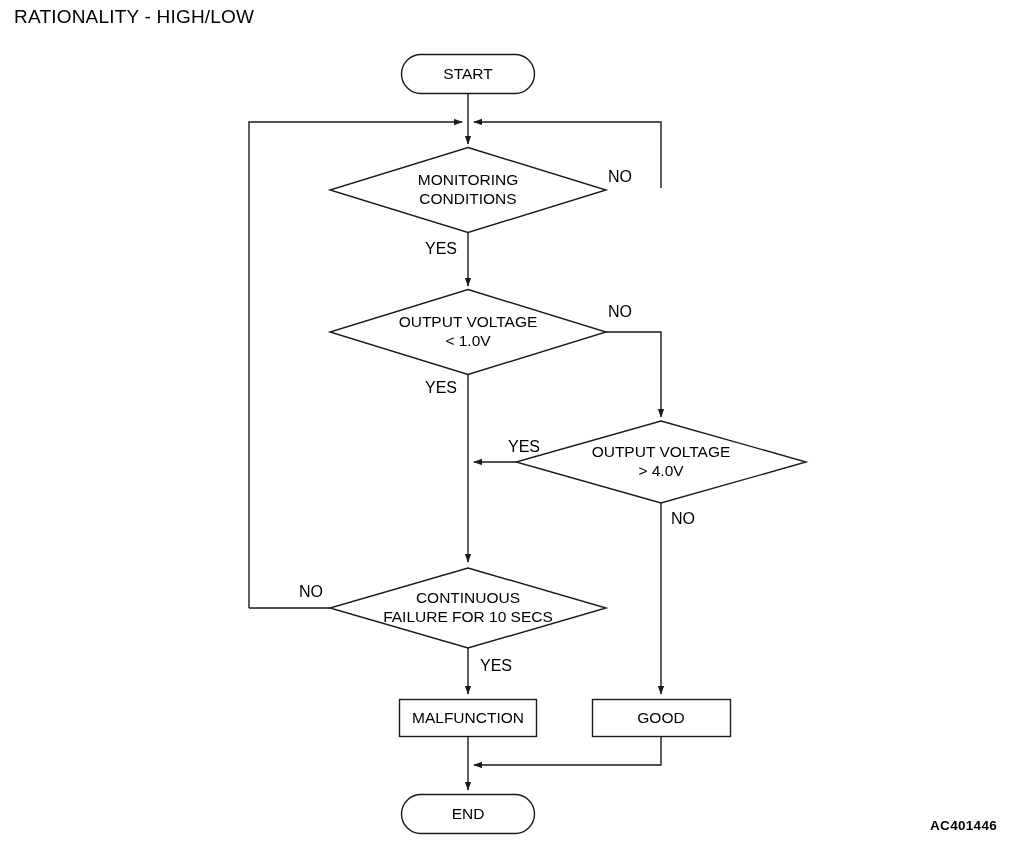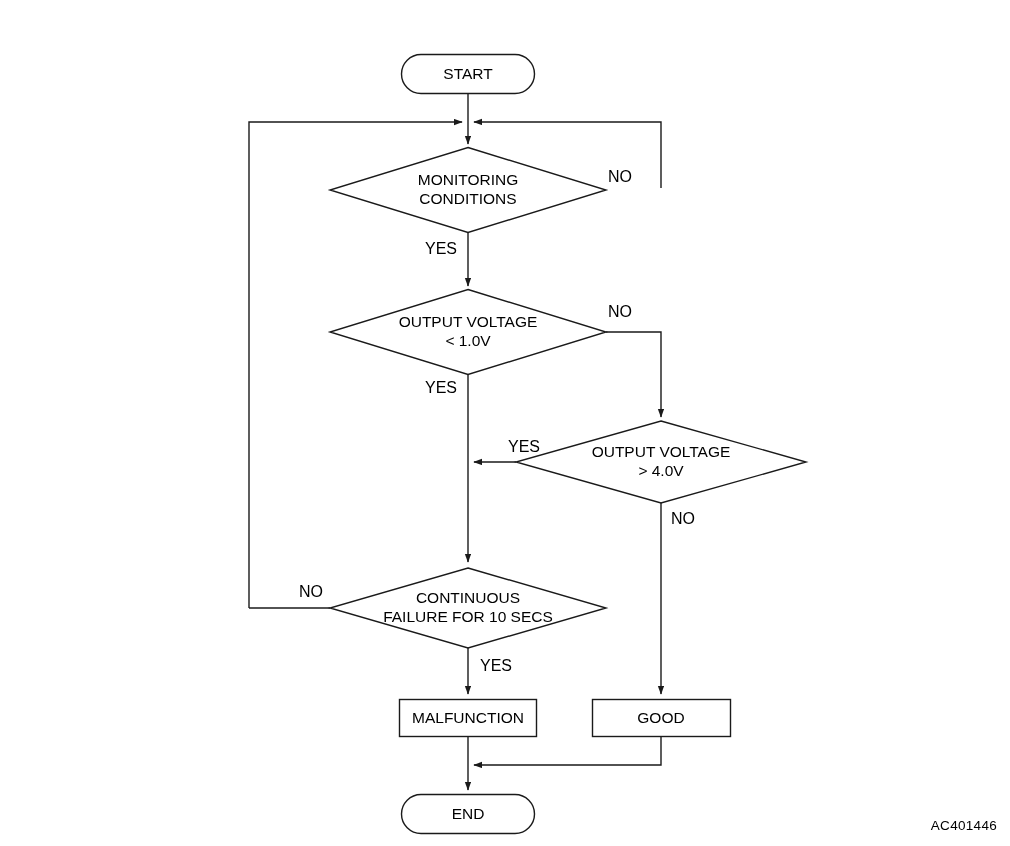--- a/index.html
+++ b/index.html
@@ -27,21 +27,21 @@
     font-size: 19px;
     letter-spacing: 0.2px;
     color: #000;
     white-space: nowrap;
   }
   #figure-id {
     position: absolute;
     right: 13px;
     bottom: 13px;
     font-size: 13.5px;
-    font-weight: normal;
+    font-weight: bold;
     letter-spacing: 0.3px;
     margin-left: 43px;
   }
   #flow-svg {
     position: absolute;
     left: 0;
     top: 0;
   }
   .node-shape {
     fill: #ffffff;
@@ -65,20 +65,21 @@
     font-size: 16px;
     fill: #000;
     dominant-baseline: middle;
   }
 </style>
 </head>
 <body>
 
 <div id="page">
 
+  <div id="doc-title">RATIONALITY - HIGH/LOW</div>
 
   <svg id="flow-svg" width="1010" height="846" viewBox="0 0 1010 846">
 
     <defs>
       <marker id="arrow" markerWidth="10" markerHeight="10" refX="8.2" refY="3.2" orient="auto" markerUnits="userSpaceOnUse">
         <path d="M0,0 L9,3.2 L0,6.4 z" fill="#1a1a1a"></path>
       </marker>
     </defs>
 
     <path class="conn" d="M468,93.5 L468,122"></path>

